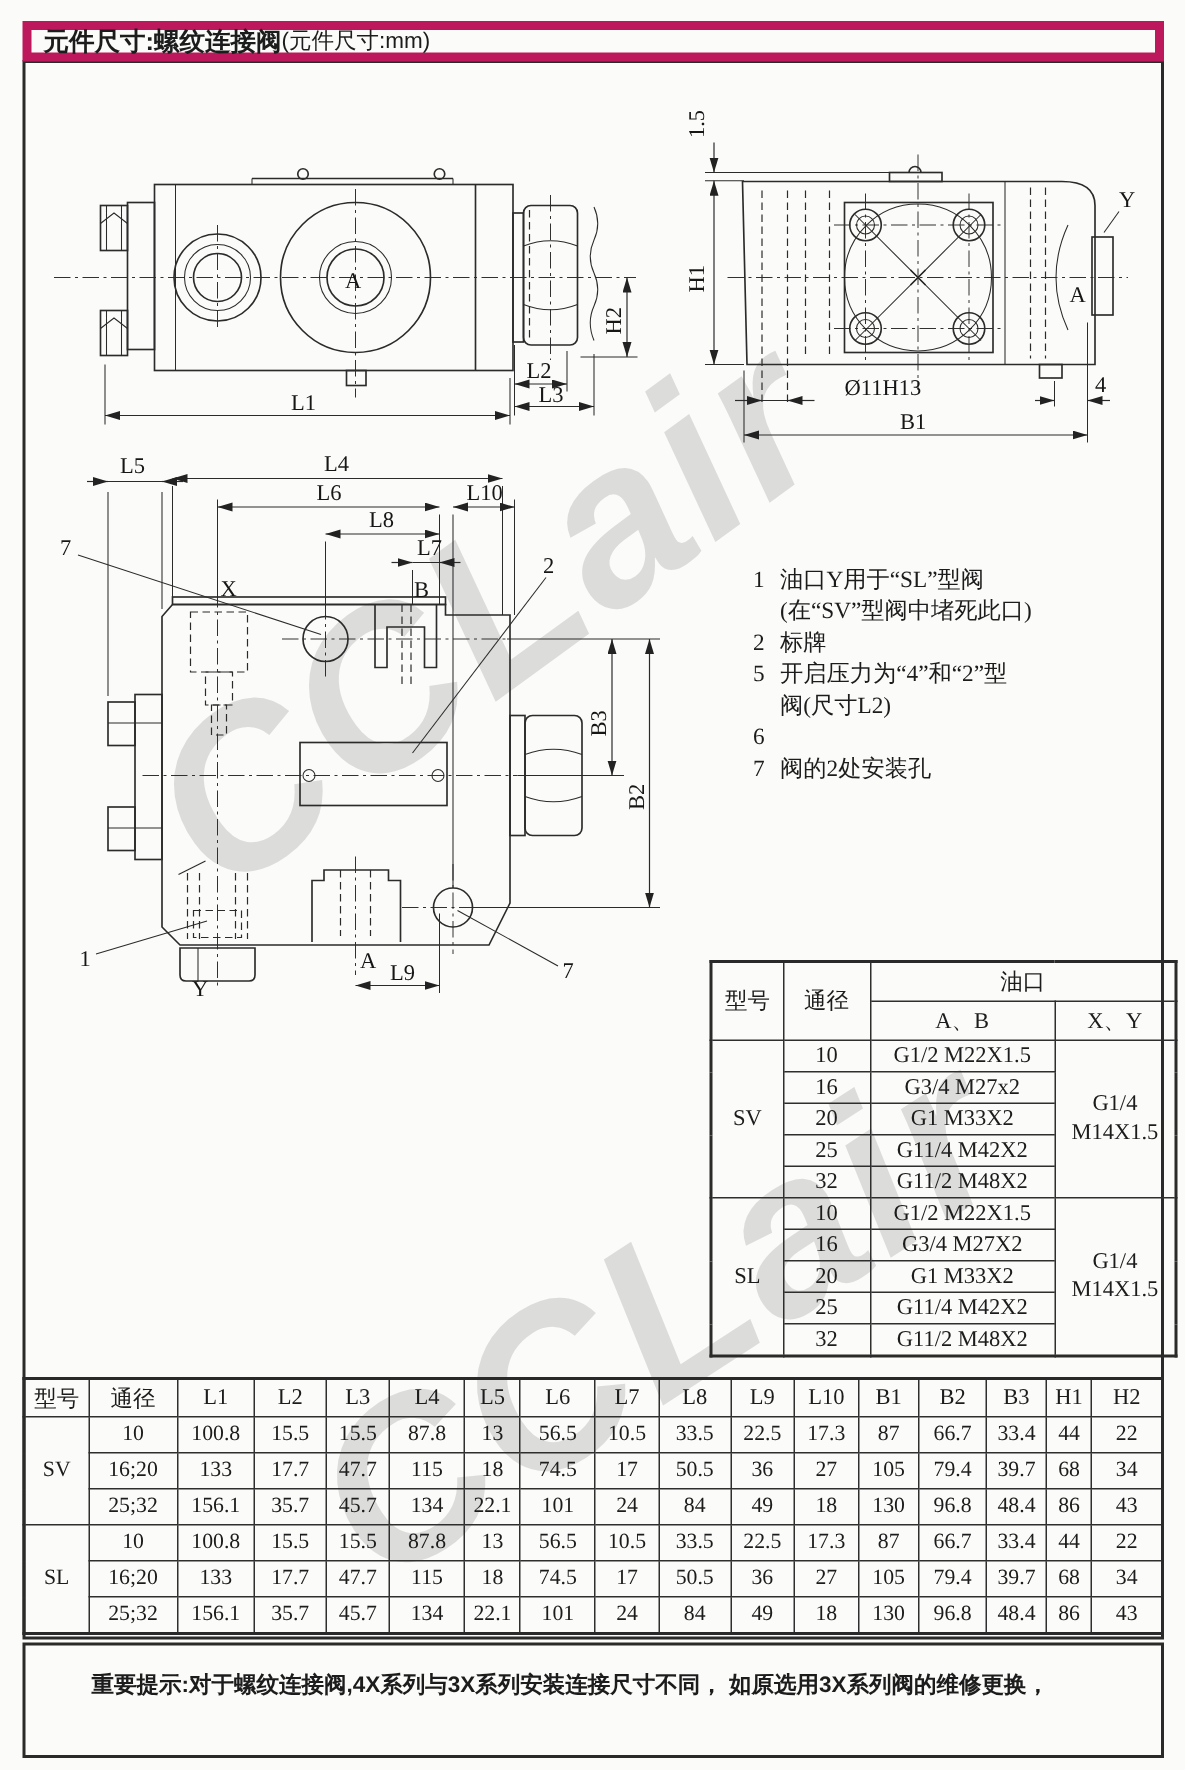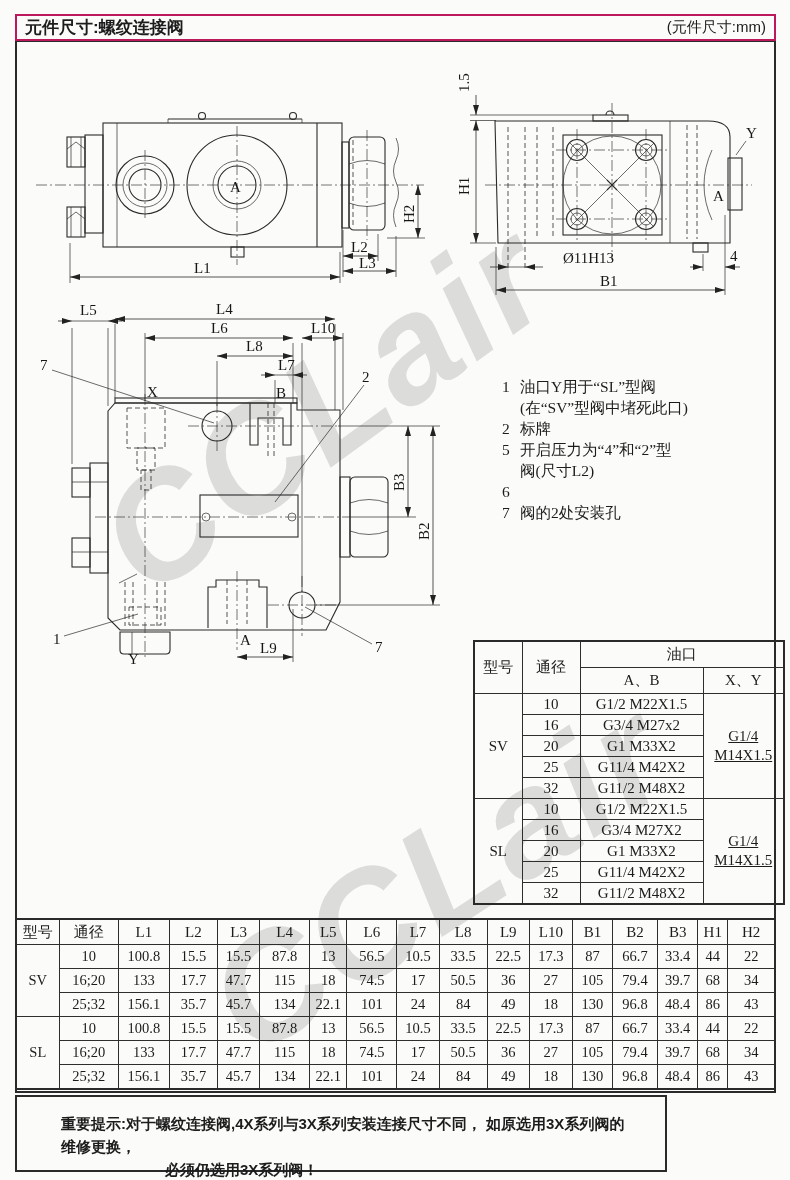--- a/index.html
+++ b/index.html
@@ -4,22 +4,22 @@
 <style>
   html,body{margin:0;padding:0;}
   body{width:790px;height:1180px;position:relative;background:#fbfbf9;
        font-family:"Liberation Serif","DejaVu Serif",serif;color:#1c1c1c;overflow:hidden;}
   .abs{position:absolute;box-sizing:border-box;}
   
   .wm{position:absolute;font:italic 700 150px "Liberation Sans",sans-serif;
       color:rgba(170,170,170,.38);transform:rotate(-36deg);transform-origin:0 50%;
       letter-spacing:3px;white-space:nowrap;pointer-events:none;z-index:0;}
   
-  .hdr{left:15px;top:14px;width:761px;height:27px;border:2px solid #be185d;
-       display:flex;align-items:center;justify-content:space-between;padding:0 8px;z-index:2;background:transparent;}
+  .hdr{left:15px;top:14px;width:761px;height:27px;border:6px solid #be185d;
+       display:flex;align-items:center;padding:0 8px;z-index:2;background:transparent;}
   .hdr .t{font:700 17px "Liberation Sans",sans-serif;}
   .hdr .u{font:400 15px "Liberation Sans",sans-serif;}
   .frame{left:15px;top:40px;width:761px;height:1053px;border:2px solid #2a2a2a;z-index:1;}
   
   svg{position:absolute;z-index:2;overflow:visible;}
   svg text{font-family:"Liberation Serif","DejaVu Serif",serif;font-size:15px;fill:#161616;}
   .ln{stroke:#2b2b2b;stroke-width:1.1;fill:none;}
   .thin{stroke:#2b2b2b;stroke-width:.7;fill:none;}
   .dash{stroke:#2b2b2b;stroke-width:.8;fill:none;stroke-dasharray:5 3;}
   .cl{stroke:#2b2b2b;stroke-width:.65;fill:none;stroke-dasharray:11 3 2 3;}
@@ -28,26 +28,26 @@
   .notes{left:502px;top:376px;width:285px;font-size:15.5px;line-height:21px;z-index:2;}
   .note-item{display:flex;margin-bottom:0;}
   .note-num{width:18px;flex:0 0 18px;}
   
   table{border-collapse:collapse;table-layout:fixed;z-index:2;position:absolute;background:transparent;}
   th,td{border:1px solid #2e2e2e;text-align:center;vertical-align:middle;padding:0 1px;
         font-size:15px;font-weight:400;overflow:hidden;white-space:nowrap;}
   .ptab{left:473px;top:640px;width:310px;border:2px solid #2a2a2a;}
   .ptab th{height:25px;}
   .ptab td{height:20px;}
-  .ptab .xy-cell div{line-height:19px;text-decoration:underline;}
+  .ptab .xy-cell div{line-height:19px;}
   .dtab{left:15px;top:918px;width:761px;border:2px solid #2a2a2a;}
   .dtab th{height:24px;font-size:15px;}
   .dtab td{height:23px;font-size:14.5px;}
   
-  .warn{left:15px;top:1095px;width:652px;height:77px;border:2px solid #2a2a2a;
+  .warn{left:15px;top:1095px;width:761px;height:77px;border:2px solid #2a2a2a;
         padding:15px 30px 0 44px;font:600 15px "Liberation Sans",sans-serif;z-index:2;line-height:23px;}
   .warn .l2{margin-left:104px;}
 </style>
 </head>
 <body>
 
 <div class="wm" style="left:118px;top:472px;">CCLair</div>
 <div class="wm" style="left:225px;top:930px;transform:rotate(-33deg);">CCLair</div>
 
 <div class="abs hdr">
@@ -547,14 +547,13 @@
         <td>96.8</td>
         <td>48.4</td>
         <td>86</td>
         <td>43</td>
       </tr>
     </tbody>
 </table>
 
 <div class="abs warn">
   <div><span>重要提示:</span><span>对于螺纹连接阀,4X系列与3X系列安装连接尺寸不同， 如原选用3X系列阀的维修更换，</span></div>
-  <div class="l2">必须仍选用3X系列阀！</div>
 </div>
 
 </body></html>

